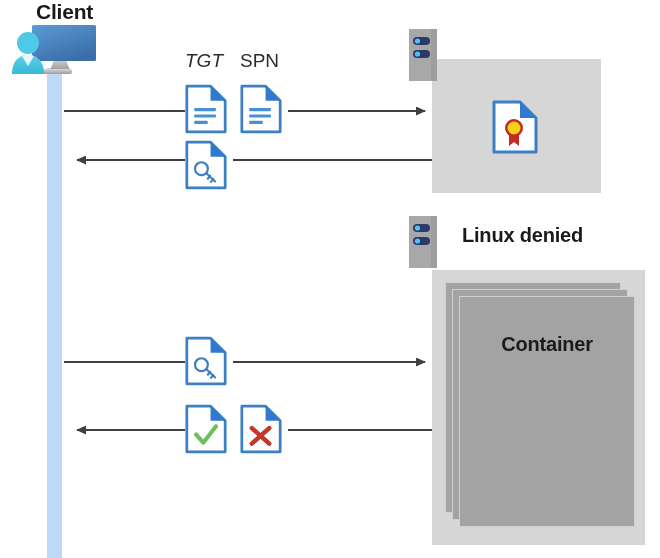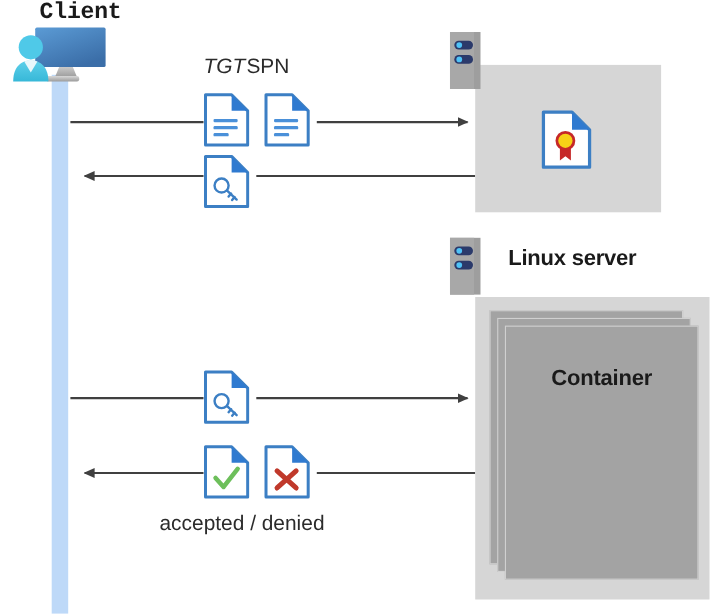--- a/index.html
+++ b/index.html
@@ -34,21 +34,20 @@
   
   .title-bold {
     font-weight: bold;
     color: #1a1a1a;
     letter-spacing: -0.2px;
   }
   #client-title {
     left: 36px;
     top: 0px;
     font-size: 21px;
-    font-family: Liberation Mono, monospace;
   }
   #dc-title {
     left: 462px;
     top: 3px;
     font-size: 20px;
     line-height: 26px;
     width: 170px;
   }
   #linux-title {
     left: 462px;
@@ -63,21 +62,21 @@
     text-align: center;
     font-size: 20px;
   }
 
   
   .doc-label {
     font-size: 19px;
     color: #2b2b2b;
   }
   #tgt-label { left: 185px; top: 50px; font-style: italic; }
-  #spn-label { left: 224px; top: 50px; }
+  #spn-label { left: 240px; top: 50px; }
   #accepted-denied-label {
     left: 145px;
     top: 466px;
     font-size: 19px;
     color: #2b2b2b;
   }
 
   
   .panel {
     background: #d6d6d6;
@@ -203,21 +202,21 @@
 
   <svg class="abs rack" id="linux-rack" viewBox="0 0 28 52">
     <rect x="0" y="0" width="28" height="52" fill="#9e9e9e"></rect>
     <rect x="0" y="0" width="22" height="52" fill="#a8a8a8"></rect>
     <rect x="4" y="8" width="17" height="8" rx="4" fill="#2b3a6b"></rect>
     <circle cx="8.5" cy="12" r="2.6" fill="#4fc3f7"></circle>
     <rect x="4" y="21" width="17" height="8" rx="4" fill="#2b3a6b"></rect>
     <circle cx="8.5" cy="25" r="2.6" fill="#4fc3f7"></circle>
   </svg>
 
-  <div class="abs title-bold" id="linux-title">Linux server</div>
+  <div class="abs title-bold" id="linux-title">Linux denied</div>
 
   <div class="abs card" id="card-back"></div>
   <div class="abs card" id="card-mid"></div>
 
   <div class="abs card" id="card-front">
     <div class="abs title-bold" id="container-title">Container</div>
 
   </div>
 
   <div class="abs doc-label" id="tgt-label">TGT</div>
@@ -269,15 +268,14 @@
 
   <svg class="abs icon" id="doc-cross" width="42" height="50" viewBox="0 0 46 54">
     <path d="M2 2 h26 l16 16 v34 h-42 z" fill="#ffffff" stroke="#3c7fc4" stroke-width="3" stroke-linejoin="round"></path>
     <path d="M28 2 v16 h16 z" fill="#2f7ad0"></path>
     <g stroke="#c0392b" stroke-width="5" stroke-linecap="round">
       <path d="M13 26 L32 43"></path>
       <path d="M32 26 L13 43"></path>
     </g>
   </svg>
 
-  <div class="abs" id="accepted-denied-label">accepted / denied</div>
 
 </div>
 
 </body></html>

